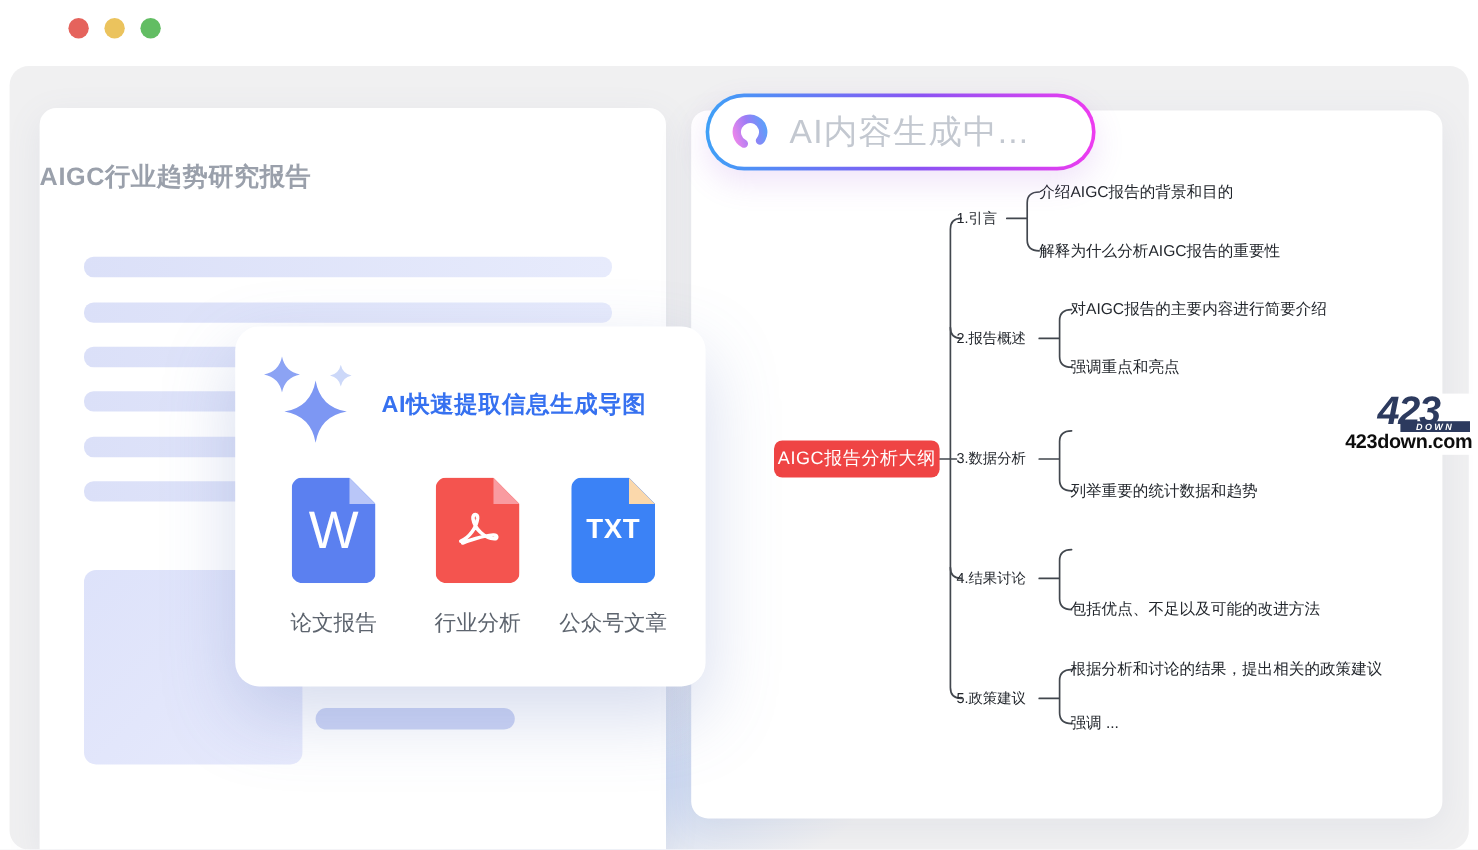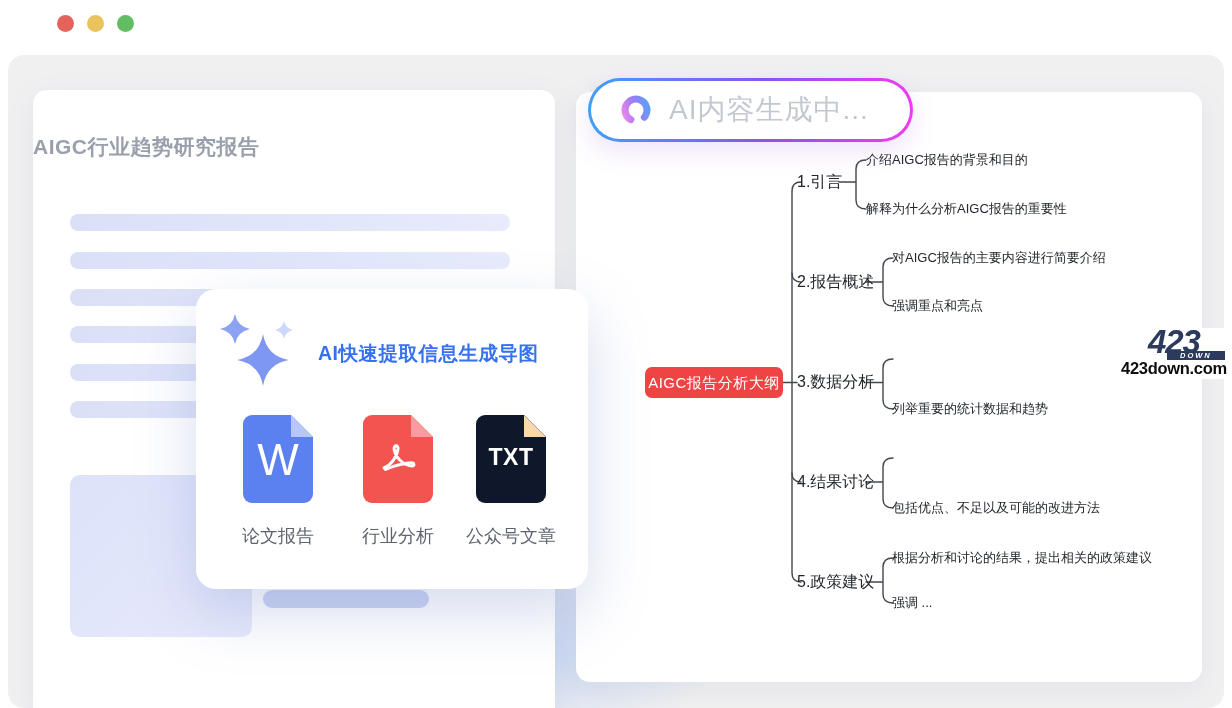--- a/index.html
+++ b/index.html
@@ -37,46 +37,46 @@
                background:#ccd4f4; }
 
   
   .map-card { position:absolute; left:568px; top:37px; width:626px; height:590px;
               background:#ffffff; border-radius:14px;
               box-shadow:0 8px 28px rgba(120,130,170,.10); }
   .map-card svg.connectors { position:absolute; left:0; top:0; }
   .mm-root { position:absolute; left:69px; top:275px; width:138px; height:31px; background:#ef4444;
              border-radius:7px; color:#ffffff; font-size:15px; text-align:center; line-height:31px;
              letter-spacing:.5px; }
-  .mm-branch { position:absolute; height:20px; line-height:20px; font-size:16px; color:#23272d;
+  .mm-branch { position:absolute; height:20px; line-height:20px; font-size:12px; color:#23272d;
                white-space:nowrap; }
   .mm-leaf { position:absolute; height:18px; line-height:18px; font-size:13px; color:#23272d;
              white-space:nowrap;text-align:right; }
 
   
   .pill { position:absolute; left:580px; top:23px; width:325px; height:64px; border-radius:33px;
           background:linear-gradient(90deg,#3fa0f7 0%,#8a53f3 55%,#ee3bf0 100%);
           padding:3px; z-index:30; box-shadow:0 10px 26px rgba(160,90,220,.16); }
   .pill-inner { width:100%; height:100%; background:#ffffff; border-radius:30px;
-                display:flex; align-items:center; padding-left:29px; }
+                display:flex; align-items:center; padding-left:18px; }
   .pill-text { font-size:28px; color:#c3c8d0; margin-left:17px; letter-spacing:1px; white-space:nowrap; }
 
   
-  .popup { position:absolute; left:188px; top:234px; width:392px; height:300px; background:#ffffff;
+  .popup { position:absolute; left:188px; top:217px; width:392px; height:300px; background:#ffffff;
            border-radius:20px; z-index:20; box-shadow:0 24px 60px rgba(96,118,188,.26); }
   .popup-title { position:absolute; left:122px; top:51px; font-size:19.5px; font-weight:700;
                  color:#3671f0; letter-spacing:.5px; white-space:nowrap; }
   .sparkles { position:absolute; left:18px; top:22px; }
   .ftype { position:absolute; top:126px; width:70px; }
   .ftype.word { left:47px; }  .ftype.pdf { left:167px; }  .ftype.txt { left:280px; }
   .ficon { position:relative; width:70px; height:88px; border-radius:9px;
            clip-path:polygon(0 0, 48px 0, 70px 22px, 70px 88px, 0 88px); }
   .ficon.word { background:#5b80f0; }
   .ficon.pdf  { background:#f4544f; }
-  .ficon.txt  { background:#0f172a;text-decoration:underline; }
+  .ficon.txt  { background:#3b82f6;text-decoration:underline; }
   .fold { position:absolute; top:0; right:0; width:22px; height:22px;
           clip-path:polygon(0 0, 100% 100%, 0 100%); }
   .ficon.word .fold { background:#b9c6f8; }
   .ficon.pdf  .fold { background:#f99ba0; }
   .ficon.txt  .fold { background:#fbd8ab; }
   .fletter { position:absolute; width:100%; text-align:center; color:#ffffff; }
   .fletter.w   { top:20px; font-size:44px; font-weight:500; }
   .fletter.txt { top:29px; font-size:23px; font-weight:700; letter-spacing:.5px; }
   .fglyph { position:absolute; left:17px; top:26px; }
   .ftype-label { position:absolute; top:109px; left:50%; transform:translateX(-50%);

